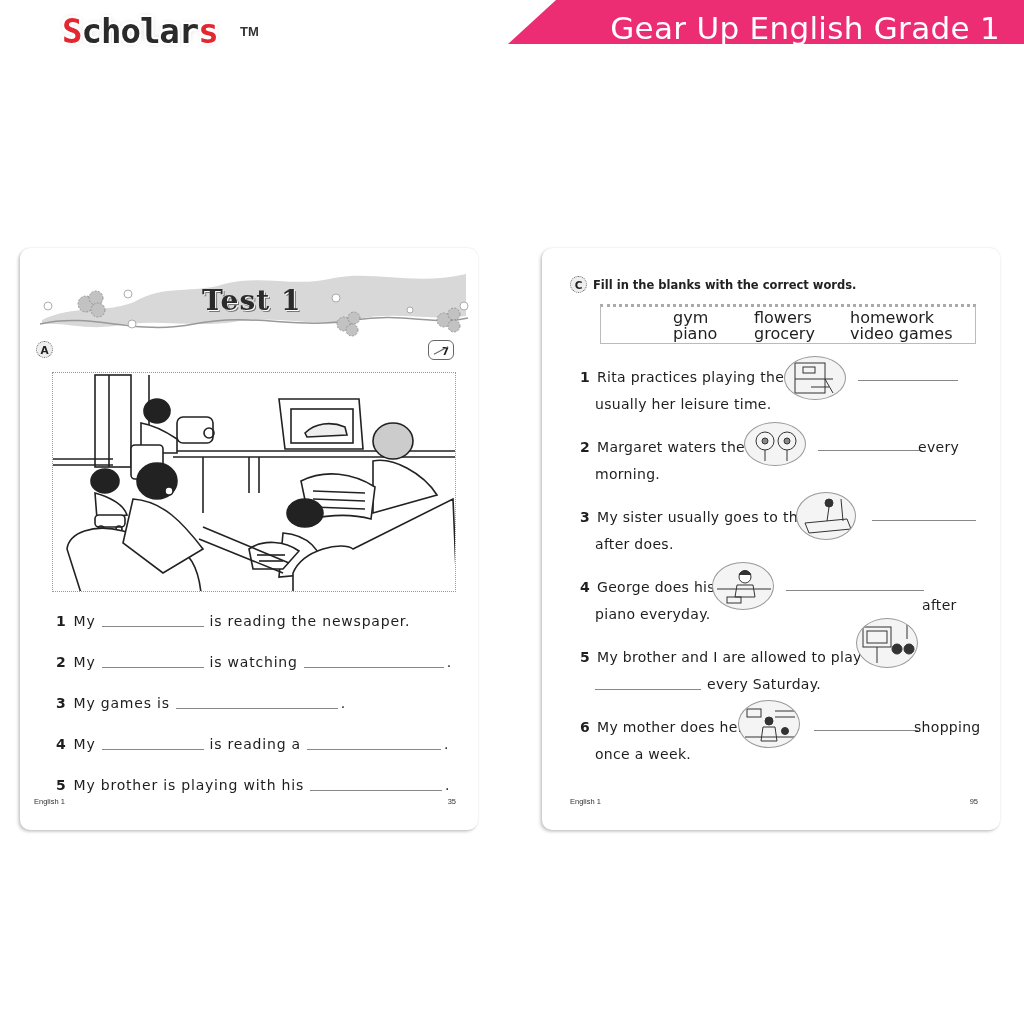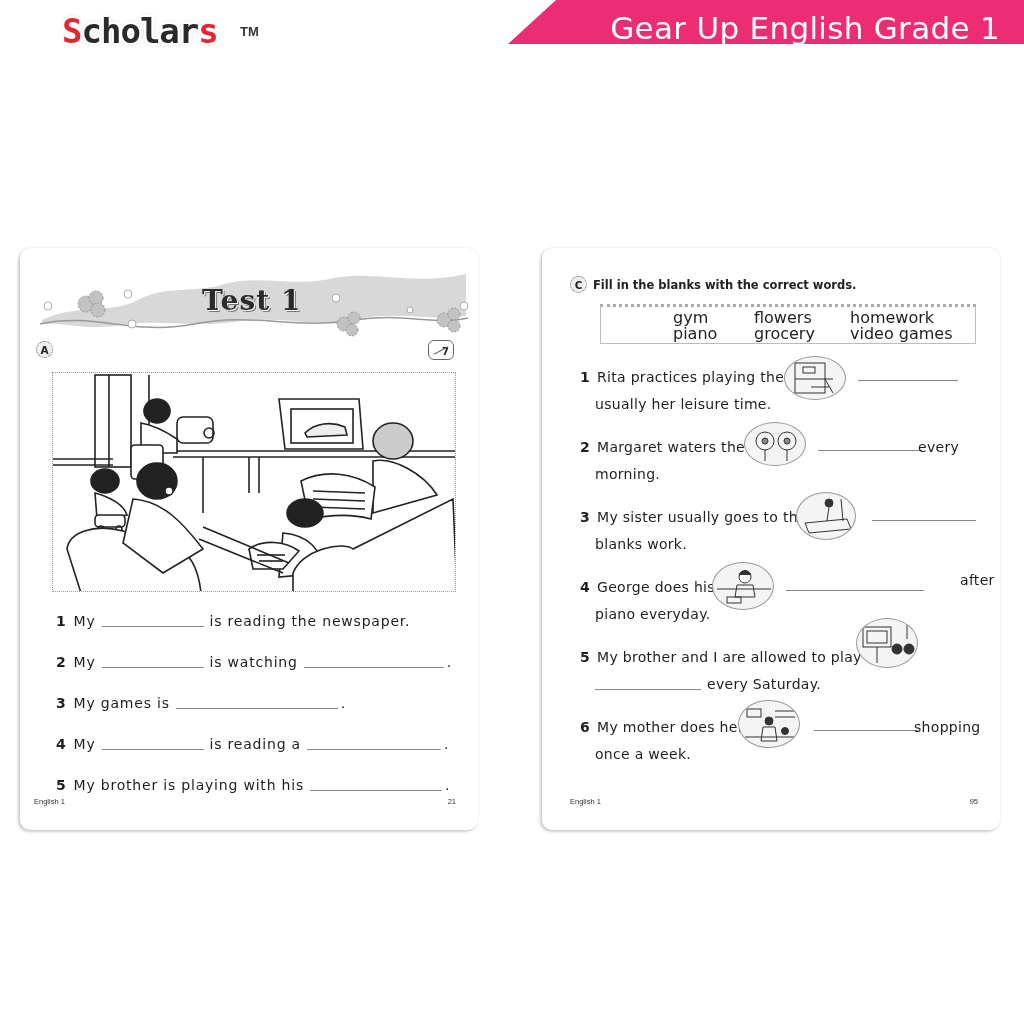--- a/index.html
+++ b/index.html
@@ -183,21 +183,21 @@
     </div>
     <div class="q-row">
       <span class="q-num">5</span>
       <span>My brother is playing with his</span>
       <span class="blank" style="width:132px"></span>
       <span class="punct">.</span>
     </div>
   </div>
 
   <div class="footer-l" style="left:14px;">English 1</div>
-  <div class="footer-r" style="right:22px;">21</div>
+  <div class="footer-r" style="right:22px;">35</div>
 </div>
 
 <div class="page right">
   <div class="section-head" style="left:28px; top:28px;">
     <span class="section-badge">C</span>
     <span>Fill in the blanks with the correct words.</span>
   </div>
 
   <div class="word-box">
     <div class="word-grid">
@@ -262,40 +262,40 @@
       <div class="thumb" style="left:216px; top:-8px; width:60px; height:48px;">
         <svg width="60" height="48" viewBox="0 0 60 48" fill="none" stroke="#333" stroke-width="1">
             <circle cx="32" cy="10" r="4" fill="#333"></circle>
             <line x1="32" y1="14" x2="30" y2="28"></line>
             <path d="M8 30 L50 26 L54 36 L12 40 Z"></path>
             <line x1="44" y1="6" x2="46" y2="28"></line>
           </svg>
       </div>
       <span class="blank" style="position:absolute; left:286px; top:9px; width:104px;"></span>
       <div class="r-line2">
-          <span>blanks work.</span>
+          <span>after does.</span>
         </div>
     </div>
 
     <div class="r-item">
       <div class="r-line1">
         <span class="q-num">4</span>
         <span>George does his</span>
       </div>
       <div class="thumb" style="left:132px; top:-8px; width:62px; height:48px;">
         <svg width="62" height="48" viewBox="0 0 62 48" fill="none" stroke="#333" stroke-width="1">
             <circle cx="32" cy="14" r="6" fill="#fff"></circle>
             <path d="M26 12 C28 6, 36 6, 38 12" fill="#333"></path>
             <path d="M24 22 L40 22 L42 34 L22 34 Z"></path>
             <rect x="14" y="34" width="14" height="6"></rect>
             <line x1="4" y1="26" x2="58" y2="26"></line>
           </svg>
       </div>
       <span class="blank" style="position:absolute; left:200px; top:9px; width:138px;"></span>
-      <span style="position:absolute; left:342px; top:2px;margin-left:38px;">after</span>
+      <span style="position:absolute; left:342px; top:27px;">after</span>
       <div class="r-line2">
           <span>piano everyday.</span>
         </div>
     </div>
 
     <div class="r-item">
       <div class="r-line1">
         <span class="q-num">5</span>
         <span>My brother and I are allowed to play</span>
       </div>

